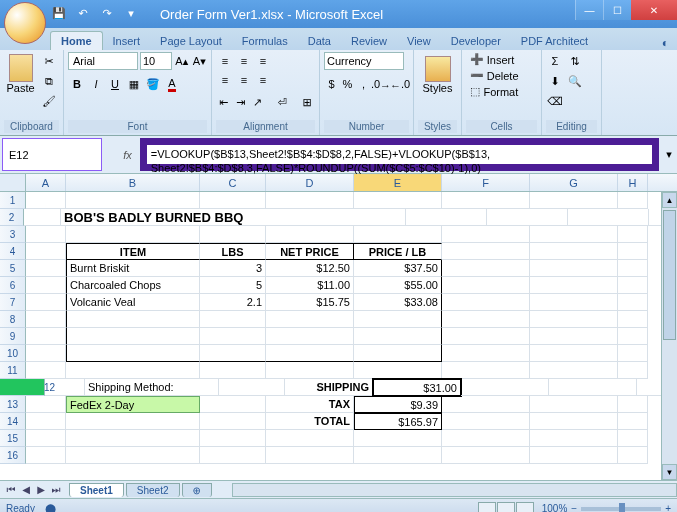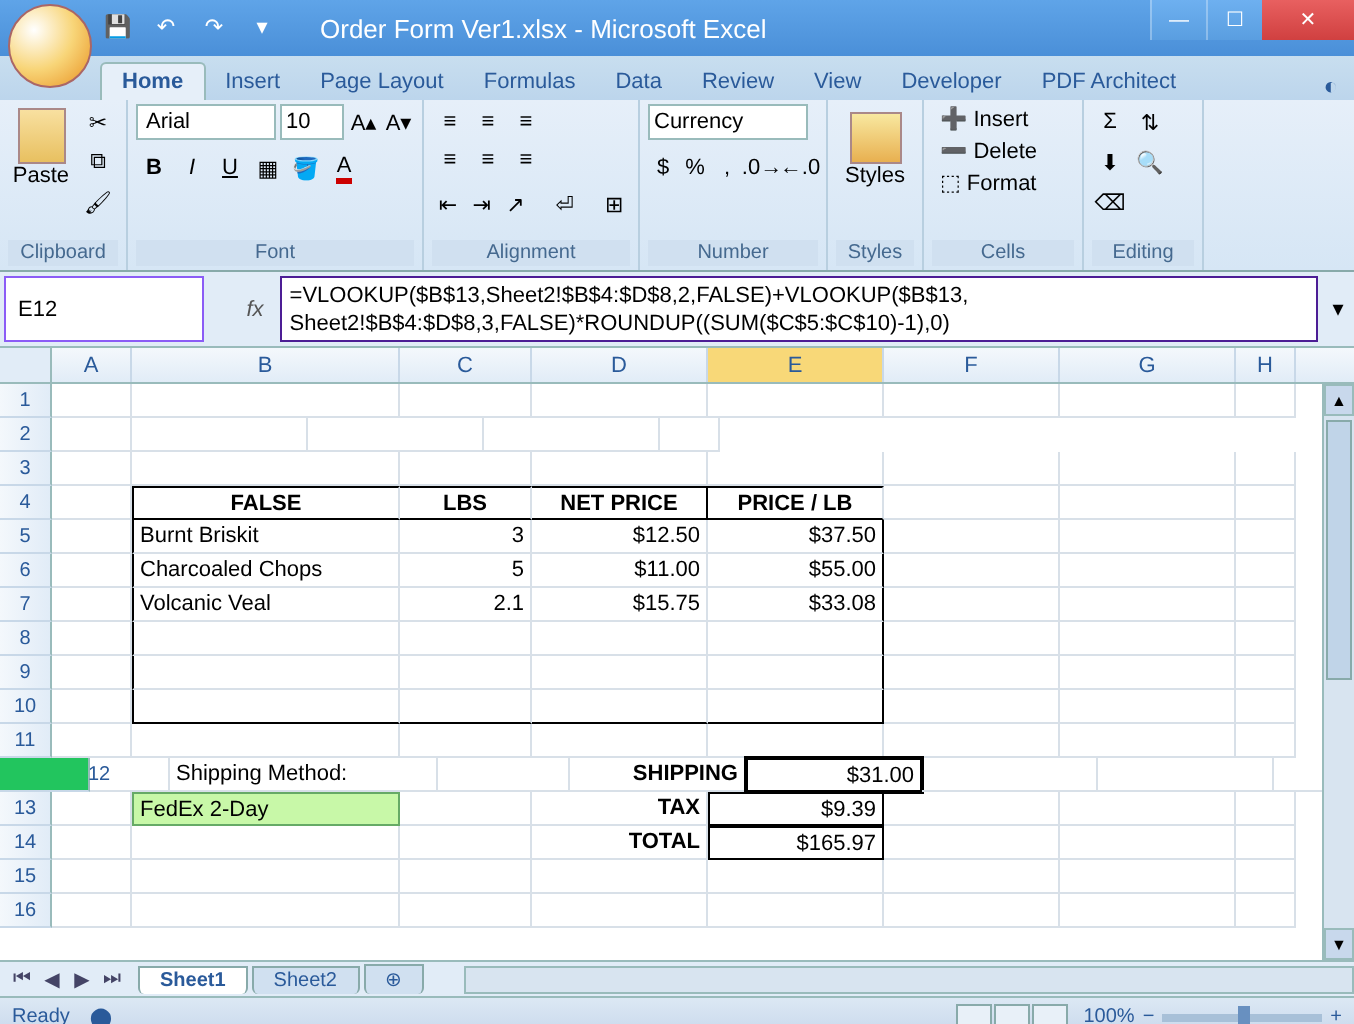--- a/index.html
+++ b/index.html
@@ -43,21 +43,21 @@
 
 .cells-col { display: flex; flex-direction: column; gap: 1px; }
 .cell-btn { display: flex; align-items: center; gap: 3px; padding: 1px 4px; font-size: 11px; cursor: pointer; }
 .edit-col { display: flex; flex-direction: column; gap: 2px; }
 
 
 .formula-bar { height: 38px; background: #e1ecf7; border-bottom: 1px solid #9bb; display: flex; align-items: stretch; font-size: 11px; }
 .name-box { width: 100px; border: 1px solid #8b5cf6; background: #fff; margin: 2px; padding: 2px 6px; display: flex; align-items: center; }
 .fx-btns { display: flex; align-items: center; gap: 4px; padding: 0 6px; }
 .fx-label { font-style: italic; color: #555; }
-.formula-input { flex: 1; border: 1px solid #4c1d95; background: #fff; margin: 2px; padding: 2px 4px; font-size: 11px; line-height: 14px; white-space: pre-wrap; }
+.formula-input { flex: 1; border: 7px solid #4c1d95; background: #fff; margin: 2px; padding: 2px 4px; font-size: 11px; line-height: 14px; white-space: pre-wrap; }
 .fb-expand { width: 16px; display: flex; align-items: center; justify-content: center; cursor: pointer; }
 
 
 .grid-wrap { position: relative; height: 306px; overflow: hidden; background: #fff; }
 .colheaders { display: flex; height: 18px; background: linear-gradient(#f4f8fc, #e1ecf7); border-bottom: 1px solid #9bb; font-size: 11px; }
 .ch-corner { width: 26px; border-right: 1px solid #9bb; background: #e1ecf7; }
 .ch { border-right: 1px solid #c8d8e8; text-align: center; line-height: 18px; color: #2a5a9a; cursor: pointer; }
 .ch.sel { background: #f8d878; }
 
 .rows { display: flex; flex-direction: column; }
@@ -289,40 +289,41 @@
         <div class="cell wC"></div>
         <div class="cell wD"></div>
         <div class="cell wE"></div>
         <div class="cell wF"></div>
         <div class="cell wG"></div>
         <div class="cell wH"></div>
       </div>
     <div class="row">
         <div class="rh">2</div>
         <div class="cell wA"></div>
+        <div class="cell title" style="width:376px">BOB'S BADLY BURNED BBQ</div>
         <div class="cell wE"></div>
         <div class="cell wF"></div>
         <div class="cell wG"></div>
         <div class="cell wH"></div>
       </div>
     <div class="row">
         <div class="rh">3</div>
         <div class="cell wA"></div>
         <div class="cell wB"></div>
         <div class="cell wC"></div>
         <div class="cell wD"></div>
         <div class="cell wE"></div>
         <div class="cell wF"></div>
         <div class="cell wG"></div>
         <div class="cell wH"></div>
       </div>
     <div class="row">
         <div class="rh">4</div>
         <div class="cell wA"></div>
-        <div class="cell wB hdr bt bl">FALSE</div>
+        <div class="cell wB hdr bt bl">ITEM</div>
         <div class="cell wC hdr bt">LBS</div>
         <div class="cell wE hdr bt br">NET PRICE</div>
         <div class="cell wD hdr bt">PRICE / LB</div>
         <div class="cell wF"></div>
         <div class="cell wG"></div>
         <div class="cell wH"></div>
       </div>
     <div class="row">
         <div class="rh">5</div>
         <div class="cell wA"></div>

